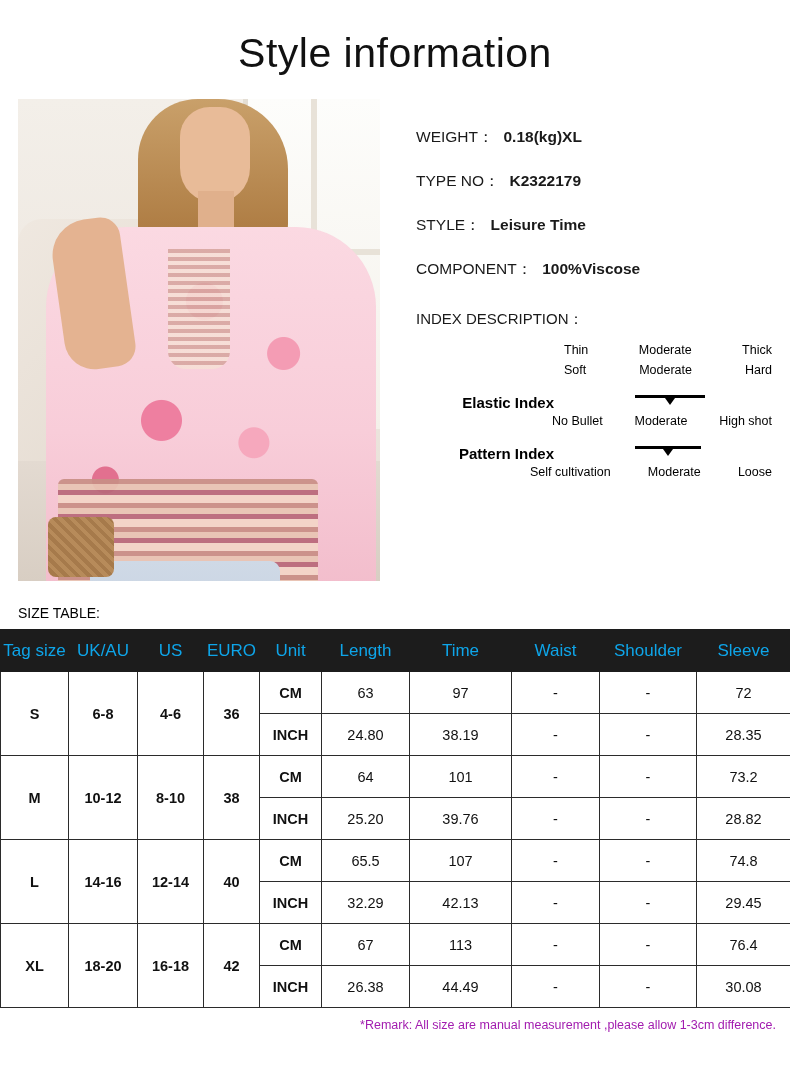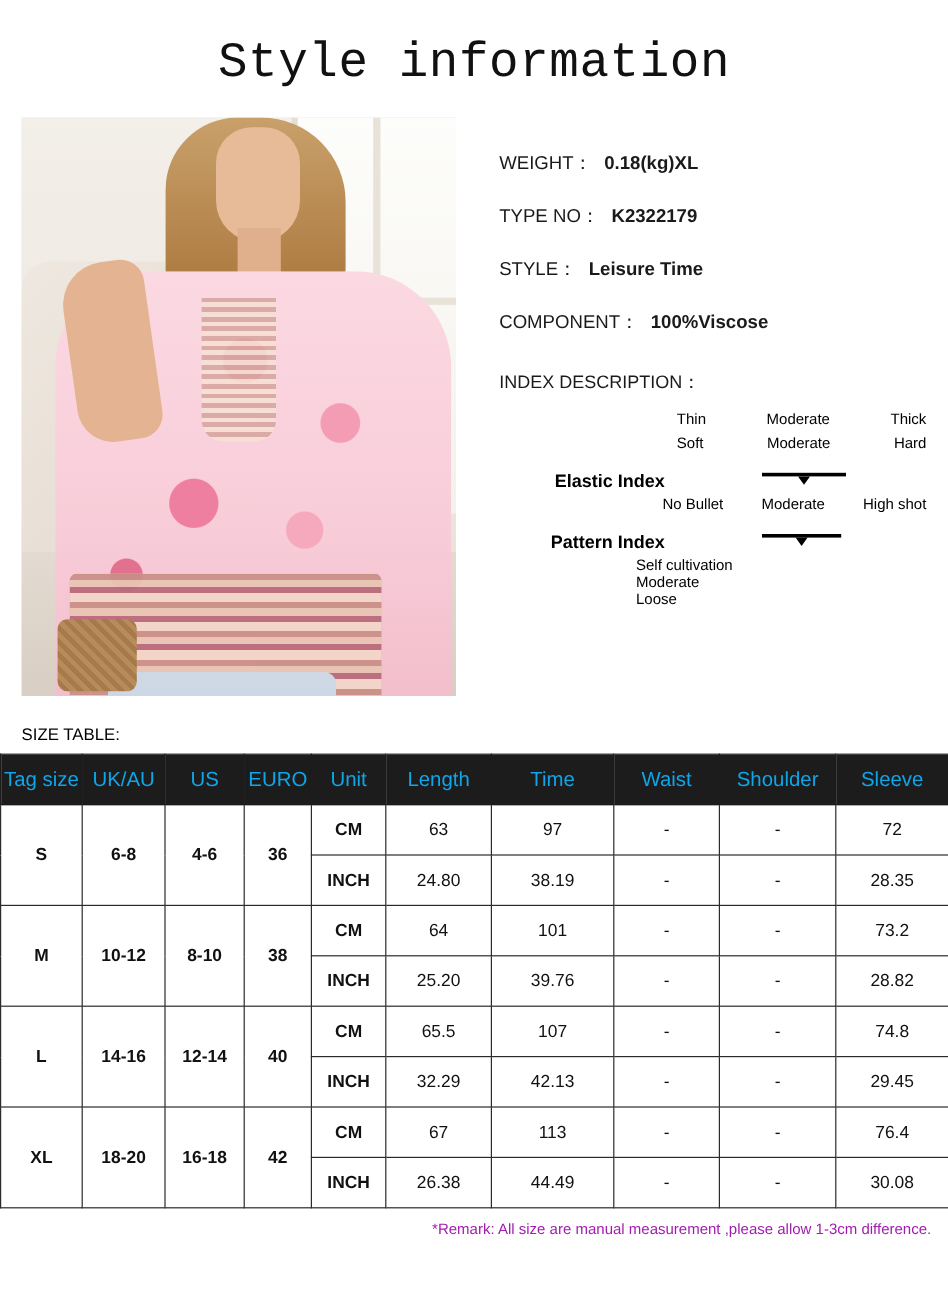--- a/index.html
+++ b/index.html
@@ -12,21 +12,21 @@
     height: 1086px;
     position: relative;
     font-family: "Liberation Sans", sans-serif;
     color: #000;
     overflow: hidden;
   }
 
   
   .page-title {
     text-align: center;
-    font-family: Liberation Mono, monospace;
+    font-family: Liberation Sans, sans-serif;
     font-size: 41px;
     font-weight: 400;
     letter-spacing: 0.5px;
     margin: 30px 0 16px 0;
     padding: 0;
     color: #111;
   }
 
   
   .top-section {
@@ -340,21 +340,21 @@
     </div>
 
     <div class="index-block">
       <div class="index-line">
         <div class="index-name">Pattern Index</div>
         <div class="scale">
           <div class="scale-bar" style="left:34%;right:34%;"></div>
           <div class="scale-marker" style="left:50%;"></div>
         </div>
       </div>
-      <div class="scale-labels" style="margin-left:114px;flex-direction:column;">
+      <div class="scale-labels" style="margin-left:114px;">
         <span>Self cultivation</span>
         <span>Moderate</span>
         <span>Loose</span>
       </div>
     </div>
 
   </div>
 </div>
 
 <div class="size-table-label">SIZE TABLE:</div>

